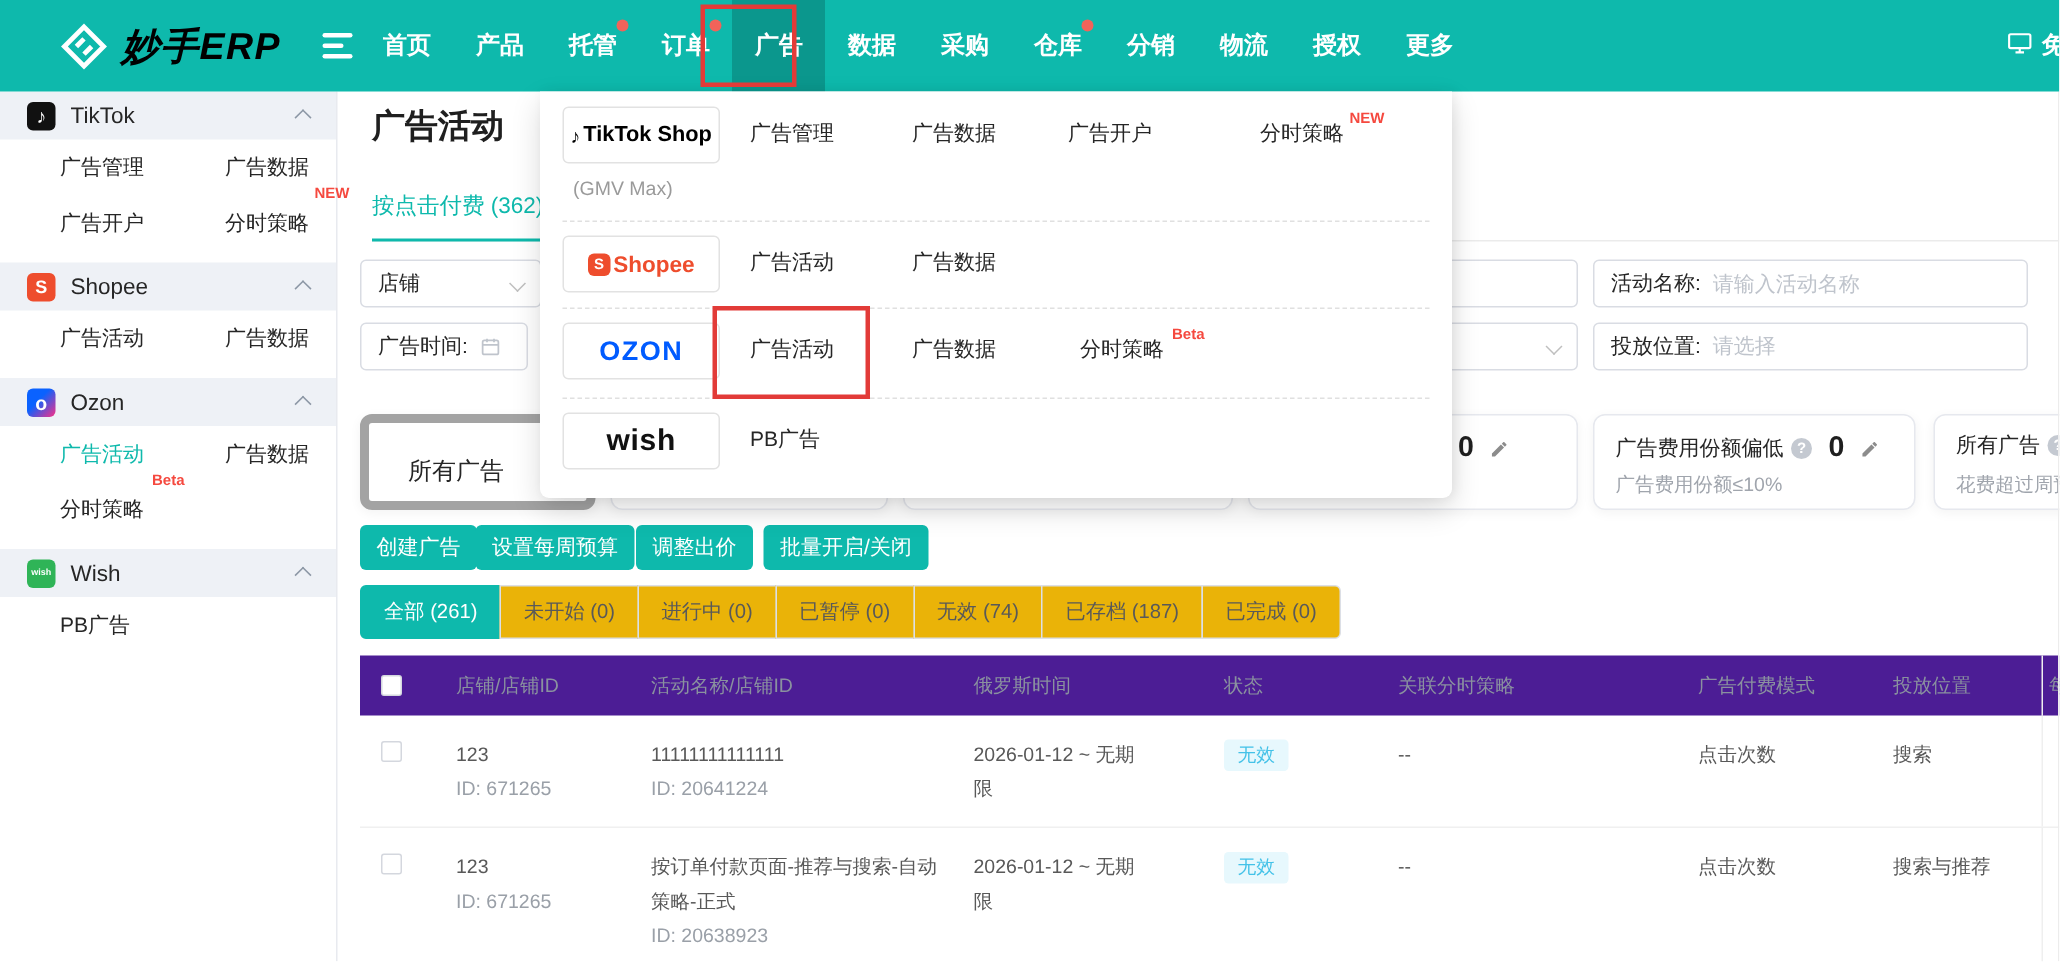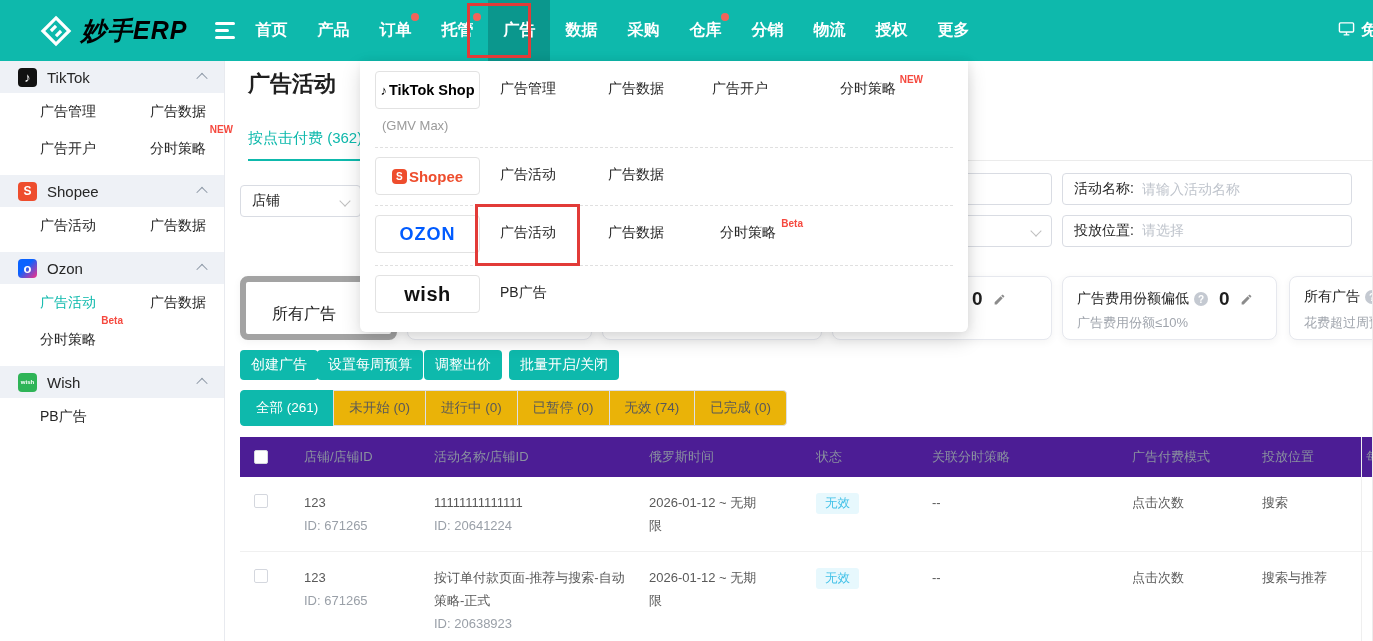--- a/index.html
+++ b/index.html
@@ -124,25 +124,25 @@
         <i></i>
       </div>
     <nav class="nav-items">
       <div class="nav-item">
           <span>首页</span>
         </div>
       <div class="nav-item">
           <span>产品</span>
         </div>
       <div class="nav-item">
+          <span>托管</span>
+          <i class="nav-dot"></i>
+        </div>
+      <div class="nav-item">
           <span>订单</span>
-          <i class="nav-dot"></i>
-        </div>
-      <div class="nav-item">
-          <span>托管</span>
           <i class="nav-dot"></i>
         </div>
       <div class="nav-item active">
           <span>广告</span>
         </div>
       <div class="nav-item">
           <span>数据</span>
         </div>
       <div class="nav-item">
           <span>采购</span>
@@ -225,30 +225,39 @@
       <div class="side-item">PB广告</div>
     </div>
   </aside>
 
   <main class="content">
     <h1 class="page-title">广告活动</h1>
     <div class="tabs-row">
       <span class="tab">按点击付费 (362)</span>
     </div>
 
-    <div class="fbox" style="left:15px; top:124px; width:121px;">
+    <div class="fbox" style="left:15px; top:112px; width:121px;">
       <span>店铺</span>
       <i class="chev down"></i>
     </div>
     <div class="fbox" style="left:137px; top:112px; width:690px;"></div>
     <div class="fbox" style="left:837px; top:112px; width:290px;">
       <span>活动名称:</span>
       <input placeholder="请输入活动名称" style="">
     </div>
 
+    <div class="fbox" style="left:15px; top:154px; width:112px;">
+      <span>广告时间:</span>
+      <span style="display:inline-flex;">
+        <svg width="14" height="14" viewBox="0 0 24 24">
+            <rect x="3" y="5" width="18" height="16" rx="2" fill="none" stroke="#bfc4cc" stroke-width="2"></rect>
+            <path d="M3 10h18 M8 3v4 M16 3v4" stroke="#bfc4cc" stroke-width="2"></path>
+          </svg>
+      </span>
+    </div>
     <div class="fbox" style="left:137px; top:154px; width:690px;">
       <i class="chev down"></i>
     </div>
     <div class="fbox" style="left:837px; top:154px; width:290px;">
       <span>投放位置:</span>
       <span class="ph">请选择</span>
     </div>
 
     <div class="card selected" style="left:15px; top:215px; width:157px;">
       <span class="allads-label">所有广告</span>
@@ -290,20 +299,21 @@
     <button class="btn" style="left:92px;">设置每周预算</button>
     <button class="btn" style="left:199px;">调整出价</button>
     <button class="btn" style="left:284px;">批量开启/关闭</button>
 
     <div class="status-tabs">
       <div class="stab active">全部 (261)</div>
       <div class="stab">未开始 (0)</div>
       <div class="stab">进行中 (0)</div>
       <div class="stab">已暂停 (0)</div>
       <div class="stab">无效 (74)</div>
+      <div class="stab">已存档 (187)</div>
       <div class="stab">已完成 (0)</div>
     </div>
 
     <div class="tbl">
       <div class="trow head">
         <div>
             <div class="cbx"></div>
           </div>
         <div class="tc">店铺/店铺ID</div>
         <div class="tc">活动名称/店铺ID</div>

